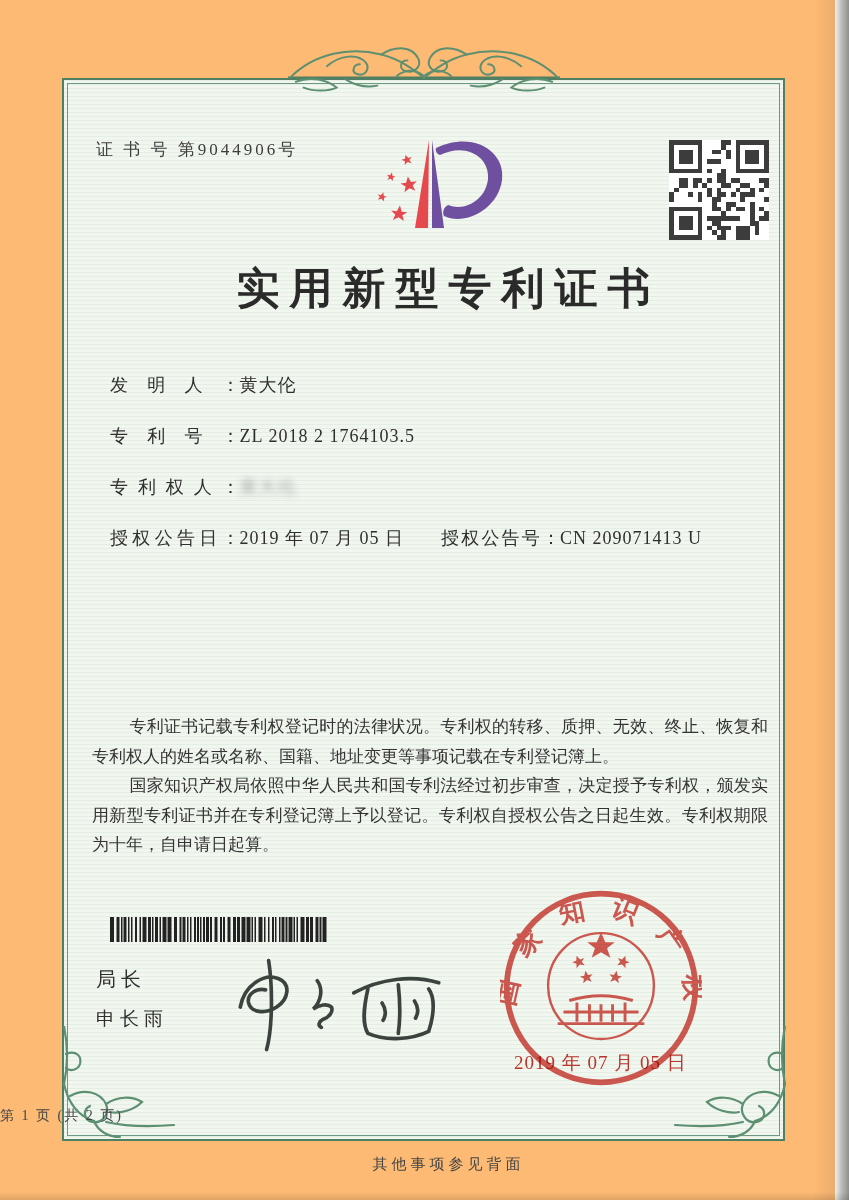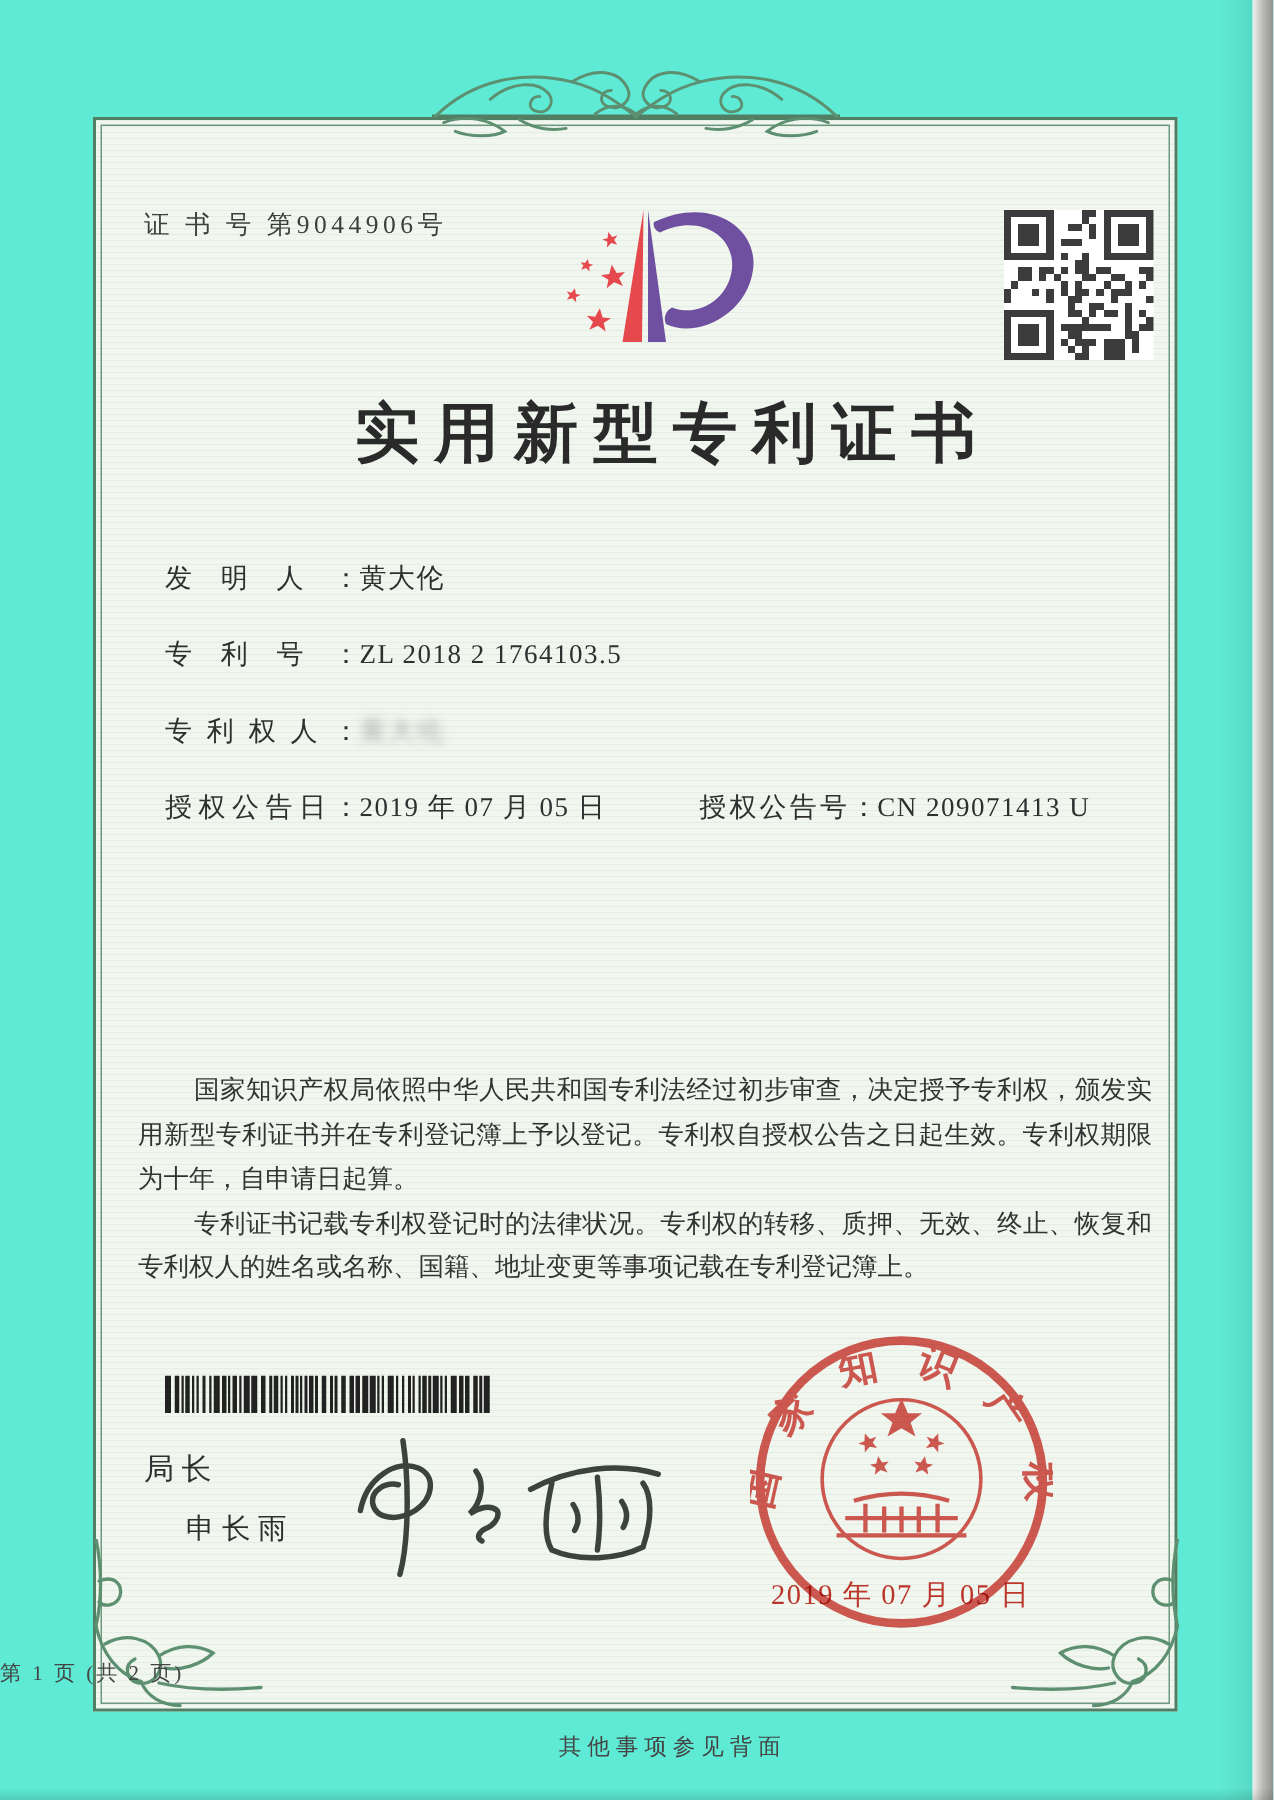--- a/index.html
+++ b/index.html
@@ -1,16 +1,16 @@
 <!DOCTYPE html>
 <html><head>
 <meta charset="utf-8">
 <style>
   html,body{margin:0;padding:0;background:#e9e9e7;}
-  .page{position:relative;width:849px;height:1200px;background:#5eead4;overflow:hidden;
+  .page{position:relative;width:849px;height:1200px;background:#fdba74;overflow:hidden;
         font-family:"Liberation Serif","DejaVu Serif",serif;color:#333;}
   
   .scan-right{position:absolute;top:0;right:0;width:14px;height:100%;
       background:linear-gradient(to right,#f2f2f0,#bdbdbb 45%,#8f8f8d);}
   .scan-right-soft{position:absolute;top:0;right:14px;width:22px;height:100%;
       background:linear-gradient(to right,rgba(0,0,0,0),rgba(0,0,0,0.07));}
   .scan-bottom{position:absolute;left:0;bottom:0;width:100%;height:8px;
       background:linear-gradient(to bottom,rgba(0,0,0,0),rgba(0,0,0,0.12));}
 
   
@@ -26,32 +26,32 @@
   .logo{position:absolute;left:352px;top:130px;width:160px;height:124px;}
   .qr{position:absolute;left:669px;top:140px;width:100px;height:100px;}
 
   .title{position:absolute;left:0;top:260px;width:849px;text-align:center;
       font-size:43px;font-weight:600;letter-spacing:10px;color:#2a2a2a;padding-left:24px;}
 
   .fields{position:absolute;left:110px;top:372px;width:600px;font-size:18px;color:#2f2f2f;}
   .frow{line-height:26px;margin-bottom:25px;white-space:nowrap;}
   .flabel{display:inline-block;width:7.2em;text-align:justify;text-align-last:justify;vertical-align:top;}
   .flabel2{display:inline-block;width:6.6em;text-align:justify;text-align-last:justify;
-      vertical-align:top;margin-left:62px;}
+      vertical-align:top;margin-left:37px;}
   .fvalue{letter-spacing:1px;}
   .redacted{filter:blur(3px);opacity:.5;color:#666;}
 
   .paras{position:absolute;left:92px;top:712px;width:676px;font-size:17px;line-height:29.5px;
       text-align:justify;color:#333;}
   .paras p{margin:0;text-indent:2.2em;}
 
   .barcode{position:absolute;left:110px;top:917px;width:218px;height:25px;}
 
   .sign-title{position:absolute;left:96px;top:966px;font-size:20px;letter-spacing:5px;color:#2f2f2f;}
-  .sign-name{position:absolute;left:96px;top:1006px;font-size:19px;letter-spacing:5px;color:#2f2f2f;margin-left:28px;}
+  .sign-name{position:absolute;left:96px;top:1006px;font-size:19px;letter-spacing:5px;color:#2f2f2f;}
   .signature{position:absolute;left:218px;top:946px;width:238px;height:112px;}
 
   .seal{position:absolute;left:500px;top:887px;width:202px;height:202px;mix-blend-mode:multiply;}
   .seal-date{position:absolute;left:514px;top:1050px;font-size:19px;letter-spacing:1px;color:#c8382e;
       mix-blend-mode:multiply;}
 
   .page-info{position:absolute;left:0;top:1107px;width:849px;
       font-size:14px;letter-spacing:2px;color:#444;}
   .back-note{position:absolute;left:0;top:1155px;width:849px;text-align:center;
       font-size:15px;letter-spacing:4px;color:#454545;padding-left:24px;}
@@ -256,22 +256,22 @@
     </div>
     <div class="frow">
       <span class="flabel">专利权人：</span><span class="fvalue redacted">黄大伦</span>
     </div>
     <div class="frow">
       <span class="flabel">授权公告日：</span><span class="fvalue">2019 年 07 月 05 日</span><span class="flabel2">授权公告号：</span><span class="fvalue">CN 209071413 U</span>
     </div>
   </div>
 
   <div class="paras">
+    <p>专利证书记载专利权登记时的法律状况。专利权的转移、质押、无效、终止、恢复和专利权人的姓名或名称、国籍、地址变更等事项记载在专利登记簿上。</p>
     <p>国家知识产权局依照中华人民共和国专利法经过初步审查，决定授予专利权，颁发实用新型专利证书并在专利登记簿上予以登记。专利权自授权公告之日起生效。专利权期限为十年，自申请日起算。</p>
-    <p>专利证书记载专利权登记时的法律状况。专利权的转移、质押、无效、终止、恢复和专利权人的姓名或名称、国籍、地址变更等事项记载在专利登记簿上。</p>
   </div>
 
   <svg class="barcode" id="barcode" viewBox="0 0 218 25" preserveAspectRatio="none">
       <rect x="0" y="0" width="4" height="25" fill="#222"></rect>
       <rect x="6.5" y="0" width="3" height="25" fill="#222"></rect>
       <rect x="11" y="0" width="1.5" height="25" fill="#222"></rect>
       <rect x="13.5" y="0" width="3" height="25" fill="#222"></rect>
       <rect x="18" y="0" width="1.5" height="25" fill="#222"></rect>
       <rect x="21" y="0" width="1.5" height="25" fill="#222"></rect>
       <rect x="25" y="0" width="2" height="25" fill="#222"></rect>

